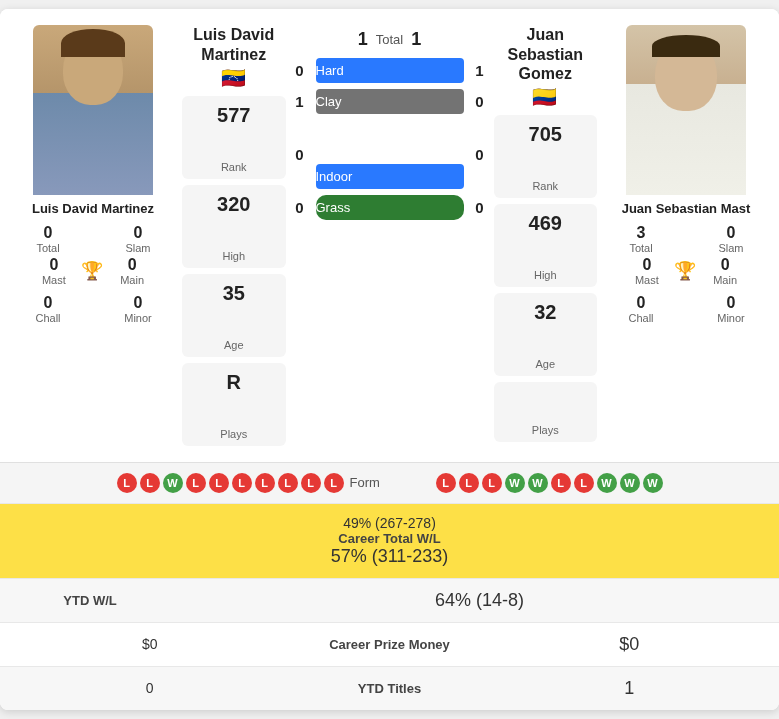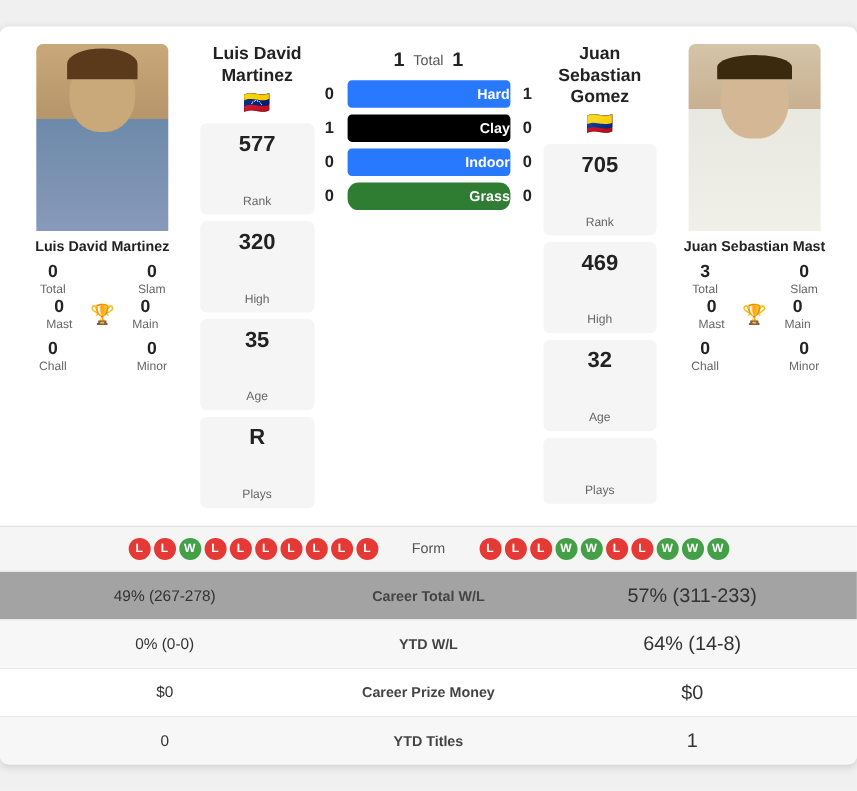--- a/index.html
+++ b/index.html
@@ -148,30 +148,30 @@
     }
     .surface-score {
       font-size: 15px;
       font-weight: bold;
       color: #222;
       width: 20px;
       text-align: center;
     }
     .surface-badge {
       flex: 1;
-      text-align: right;
+      text-align: left;
       padding: 5px 0;
       border-radius: 4px;
       font-size: 13px;
-      font-weight: bold;
+      font-weight: normal;
       color: #fff;
     }
     .badge-hard { background: #2979ff; }
-    .badge-clay { background: #000000; }
-    .badge-indoor { background: #2979ff; }
+    .badge-clay { background: #737373; }
+    .badge-indoor { background: #2979ff; margin-top: 44px; }
     .badge-grass { background: #2e7d32; border-radius: 10px; }
     
     .form-section {
       background: #f5f5f5;
       padding: 10px 12px;
       display: flex;
       align-items: center;
       gap: 6px;
       border-top: 1px solid #e0e0e0;
     }
@@ -184,21 +184,20 @@
     .form-badges-right {
       display: flex;
       gap: 3px;
       flex: 1;
       justify-content: flex-start;
     }
     .form-label {
       font-size: 13px;
       color: #555;
       width: 80px;
-      text-align: center;
       flex-shrink: 0;
     }
     .fbadge {
       width: 20px;
       height: 20px;
       border-radius: 50%;
       font-size: 11px;
       font-weight: bold;
       color: #fff;
       display: flex;
@@ -477,27 +476,26 @@
         <span class="fbadge fbadge-W">W</span>
         <span class="fbadge fbadge-L">L</span>
         <span class="fbadge fbadge-L">L</span>
         <span class="fbadge fbadge-W">W</span>
         <span class="fbadge fbadge-W">W</span>
         <span class="fbadge fbadge-W">W</span>
       </div>
   </div>
 
   <div id="stats-section">
-      <div class="stats-row" style="background: #a3a3a3;">
+      <div class="stats-row" style="background: #fde047; flex-direction: column;">
       <span class="stats-val-left">49% (267-278)</span>
       <span class="stats-row-label">Career Total W/L</span>
       <span class="stats-val-right">57% (311-233)</span>
     </div>
       <div class="stats-row" style="background: rgb(247, 247, 247);">
-      <span class="stats-val-left">0% (0-0)</span>
       <span class="stats-row-label">YTD W/L</span>
       <span class="stats-val-right">64% (14-8)</span>
     </div>
       <div class="stats-row" style="background: rgb(255, 255, 255);">
       <span class="stats-val-left">$0</span>
       <span class="stats-row-label">Career Prize Money</span>
       <span class="stats-val-right">$0</span>
     </div>
       <div class="stats-row" style="background: rgb(247, 247, 247);">
       <span class="stats-val-left">0</span>

